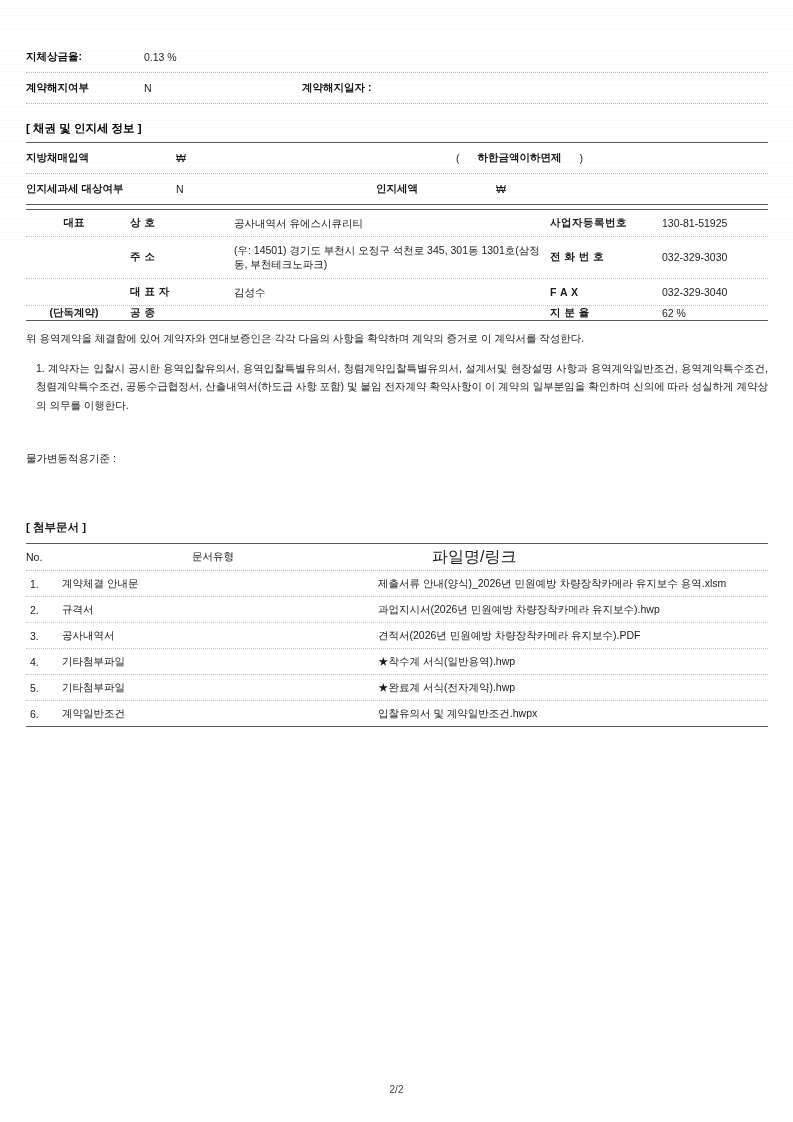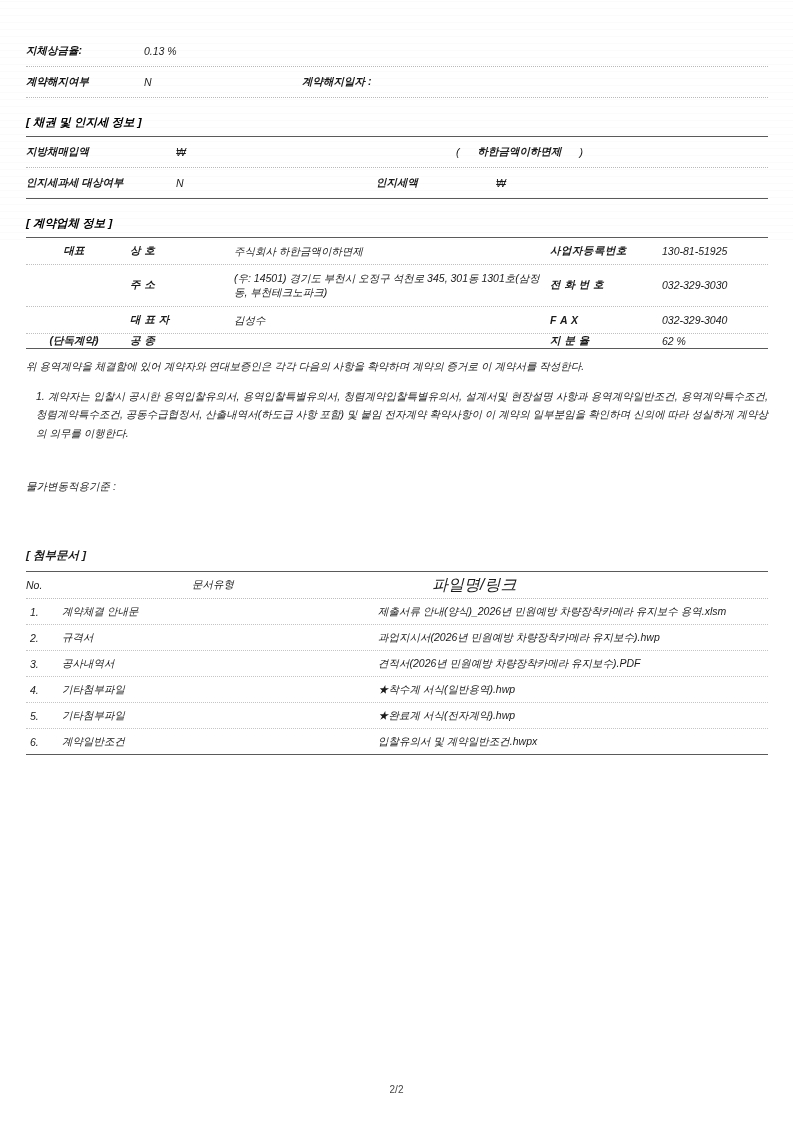--- a/index.html
+++ b/index.html
@@ -30,23 +30,22 @@
         rgba(0,0,0,0.016) 0px,
         rgba(0,0,0,0.016) 1px,
         rgba(0,0,0,0) 1px,
         rgba(0,0,0,0) 7px
       );
     pointer-events: none;
   }
   .content {
     position: absolute;
     left: 26px;
-    top: 36px;
+    top: 42px;
     width: 742px;
-    font-style: italic;
   }
   .lbl {
     font-size: 10.5px;
     font-weight: bold;
     color: #111;
     flex: 0 0 auto;
   }
   .val {
     font-size: 10.5px;
     color: #222;
@@ -229,27 +228,26 @@
         <span class="paren" style="margin-left:18px;">)</span>
       </div>
       <div class="kv-row" style="border-bottom:1px solid #5a5a5a;">
         <span class="k">인지세과세 대상여부</span>
         <span class="v" style="width:200px;">N</span>
         <span class="k2" style="width:120px;">인지세액</span>
         <span class="v2">₩</span>
       </div>
     </div>
 
-    <div class="section-title">[ 계약업체 정보 ]</div>
 
     <div class="biz-table">
       <div class="biz-row">
         <div class="biz-c-role">대표</div>
         <div class="biz-c-k">상      호</div>
-        <div class="biz-c-v">주식회사 하한금액이하면제</div>
+        <div class="biz-c-v">공사내역서 유에스시큐리티</div>
         <div class="biz-c-k2">사업자등록번호</div>
         <div class="biz-c-v2">130-81-51925</div>
       </div>
 
       <div class="biz-row biz-rowtall">
         <div class="biz-c-role"></div>
         <div class="biz-c-k">주      소</div>
         <div class="biz-c-v">(우: 14501) 경기도 부천시 오정구 석천로 345, 301동 1301호(삼정동, 부천테크노파크)</div>
         <div class="biz-c-k2">전  화  번  호</div>
         <div class="biz-c-v2">032-329-3030</div>

